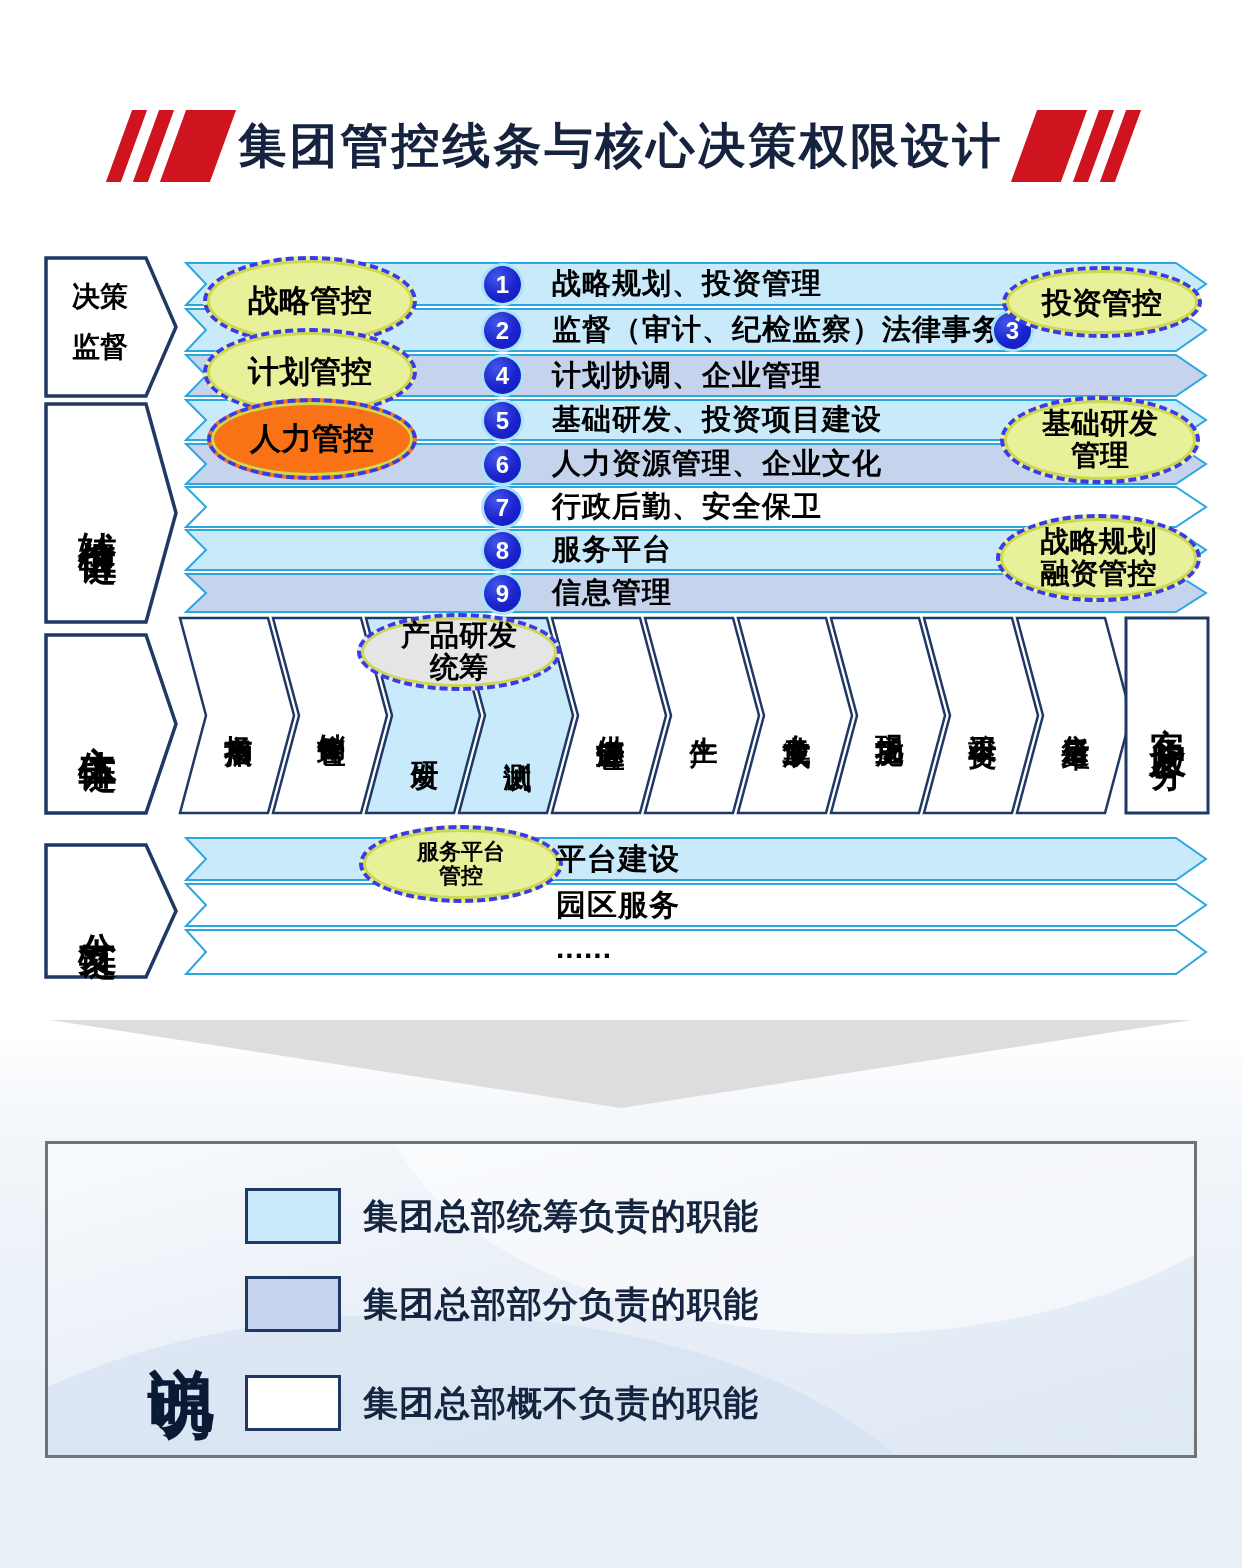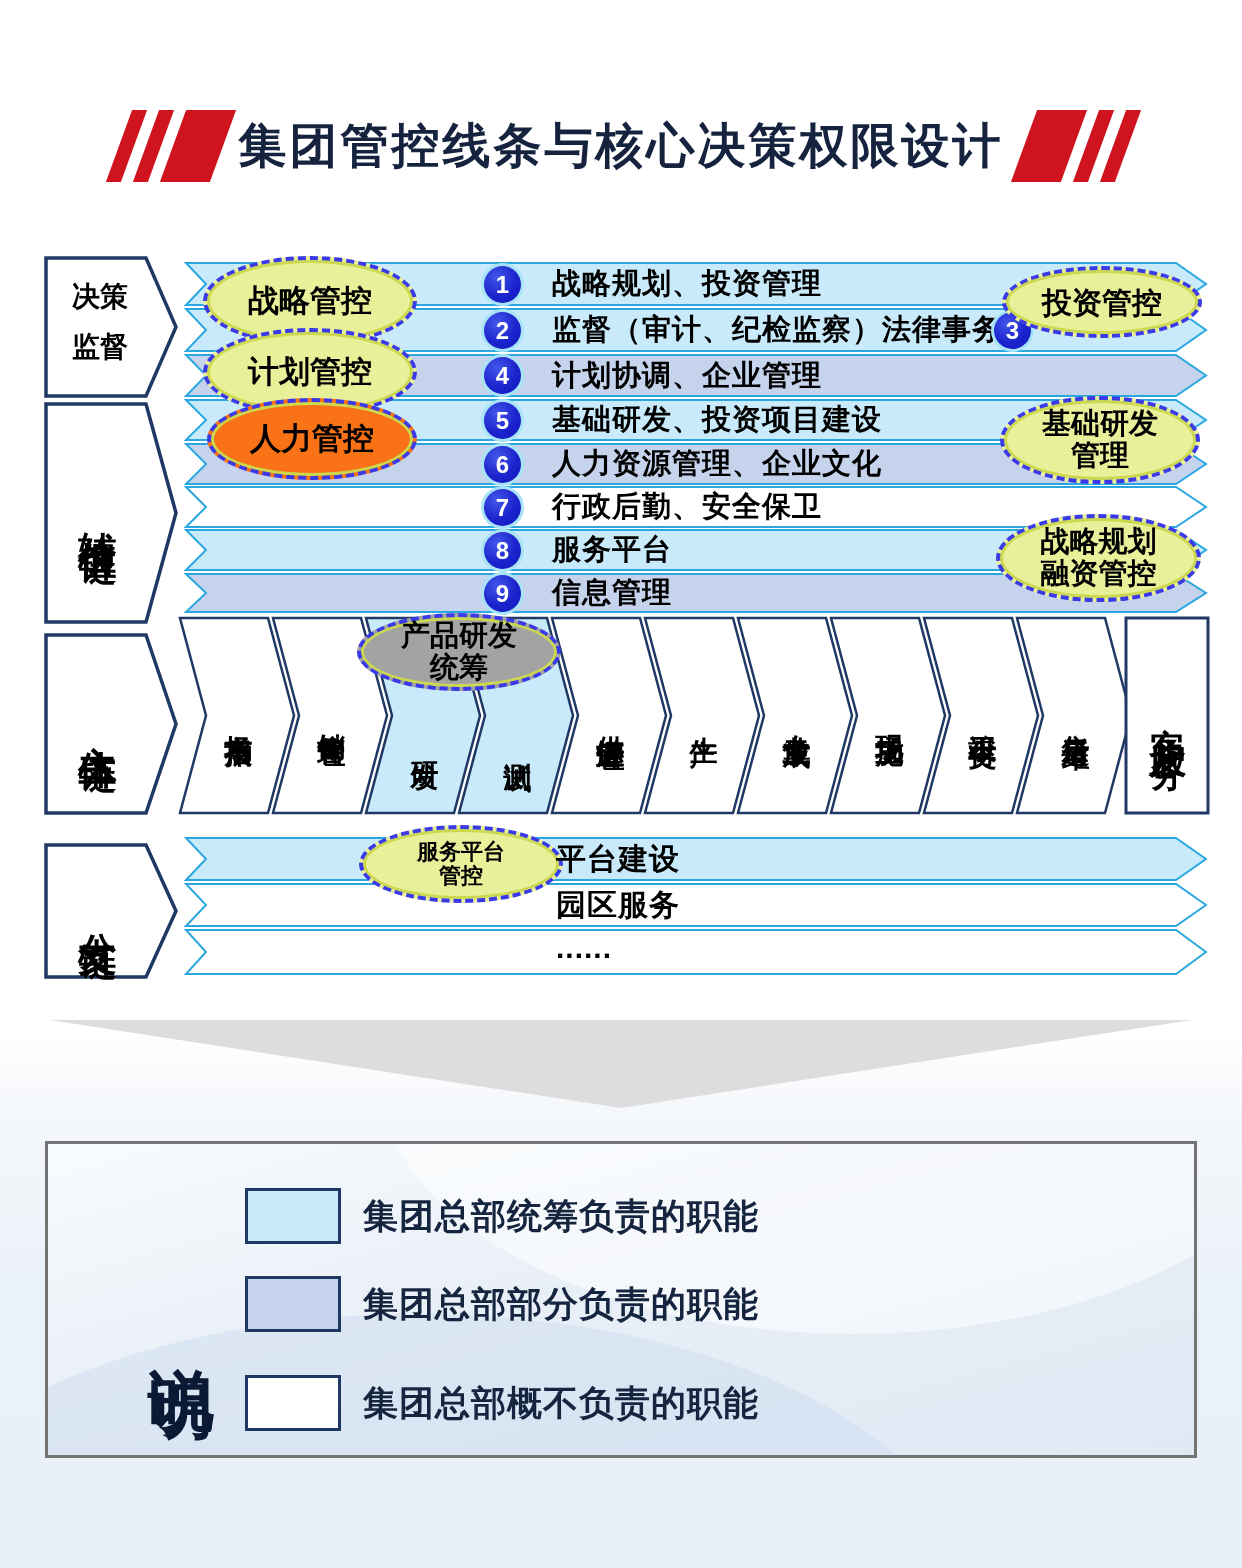--- a/index.html
+++ b/index.html
@@ -156,21 +156,21 @@
     <div>投资管控</div>
   </div>
   <div class="abs ellipse" style="left: 1000px; top: 396px; width: 200px; height: 88px; font-size: 29px; background: rgb(233, 240, 154);">
     <div>基础研发</div>
     <div>管理</div>
   </div>
   <div class="abs ellipse" style="left: 996px; top: 514px; width: 205px; height: 88px; font-size: 29px; background: rgb(233, 240, 154);">
     <div>战略规划</div>
     <div>融资管控</div>
   </div>
-  <div class="abs ellipse" style="left: 357px; top: 613px; width: 204px; height: 78px; font-size: 29px; background: #a3a3a3;">
+  <div class="abs ellipse" style="left: 357px; top: 613px; width: 204px; height: 78px; font-size: 29px; background: #e5e5e5;">
     <div>产品研发</div>
     <div>统筹</div>
   </div>
   <div class="abs ellipse" style="left: 359px; top: 825px; width: 204px; height: 78px; font-size: 22px; background: rgb(233, 240, 154);">
     <div>服务平台</div>
     <div>管控</div>
   </div>
 
   <div class="abs vtext step-label" style="left:209px;top:636px;height:160px;font-weight:800;">市场拓展</div>
   <div class="abs vtext step-label" style="left:302px;top:636px;height:160px;font-weight:800;">销售管理</div>

